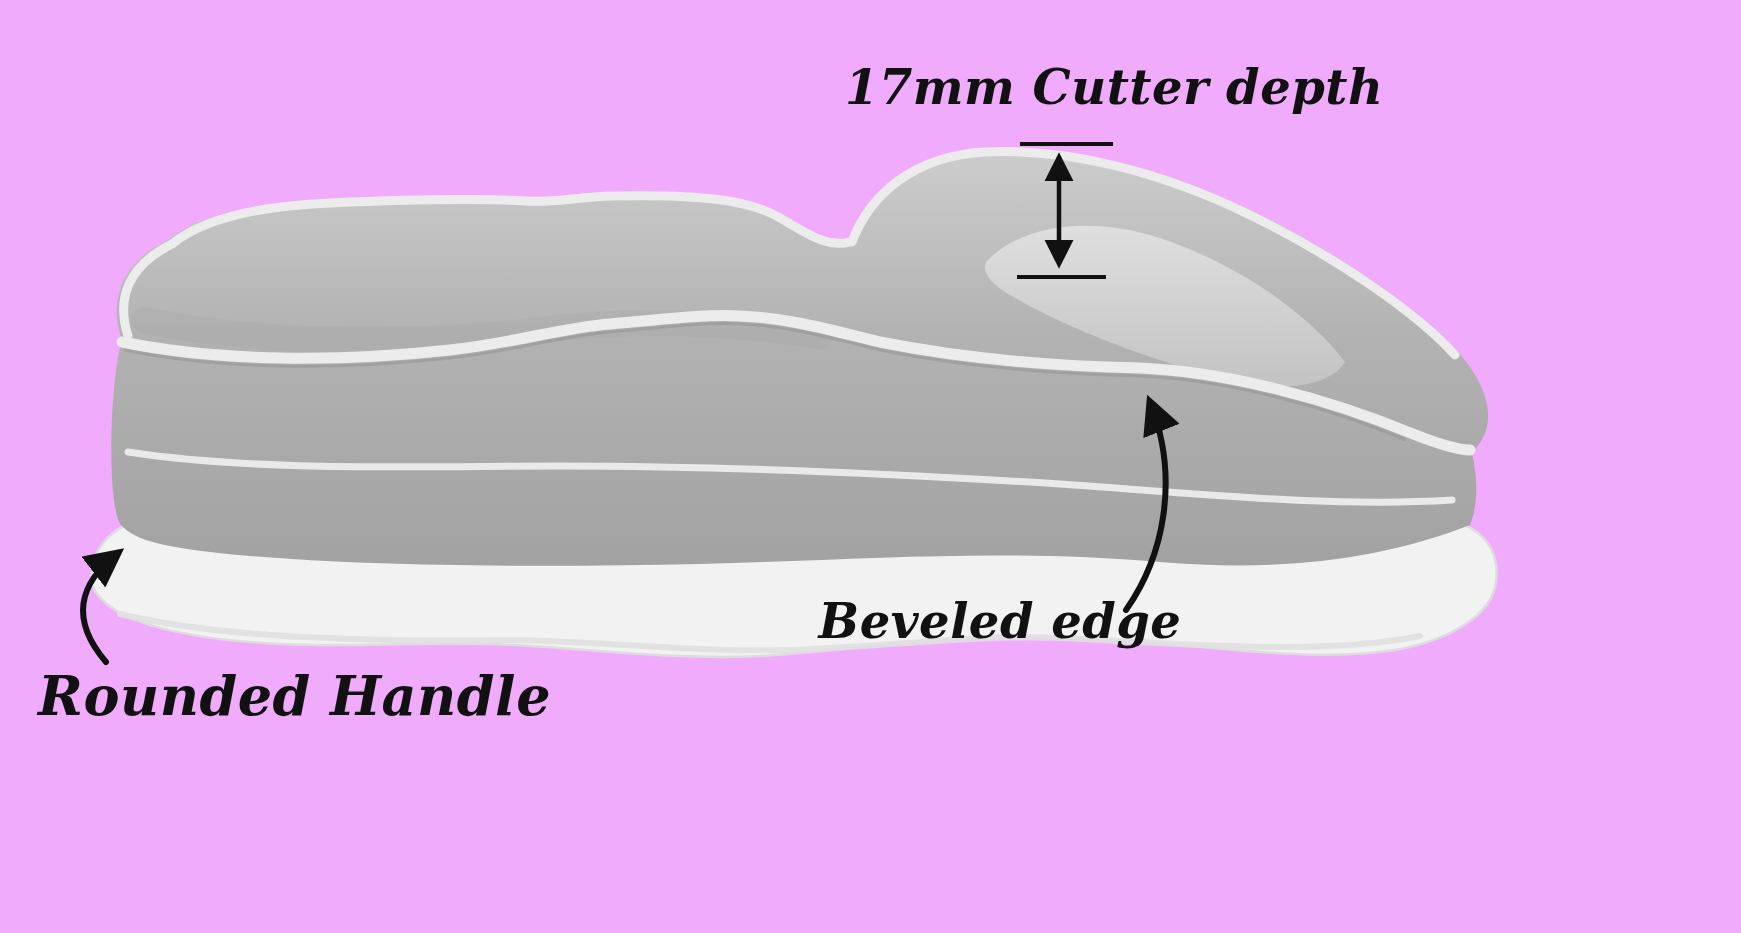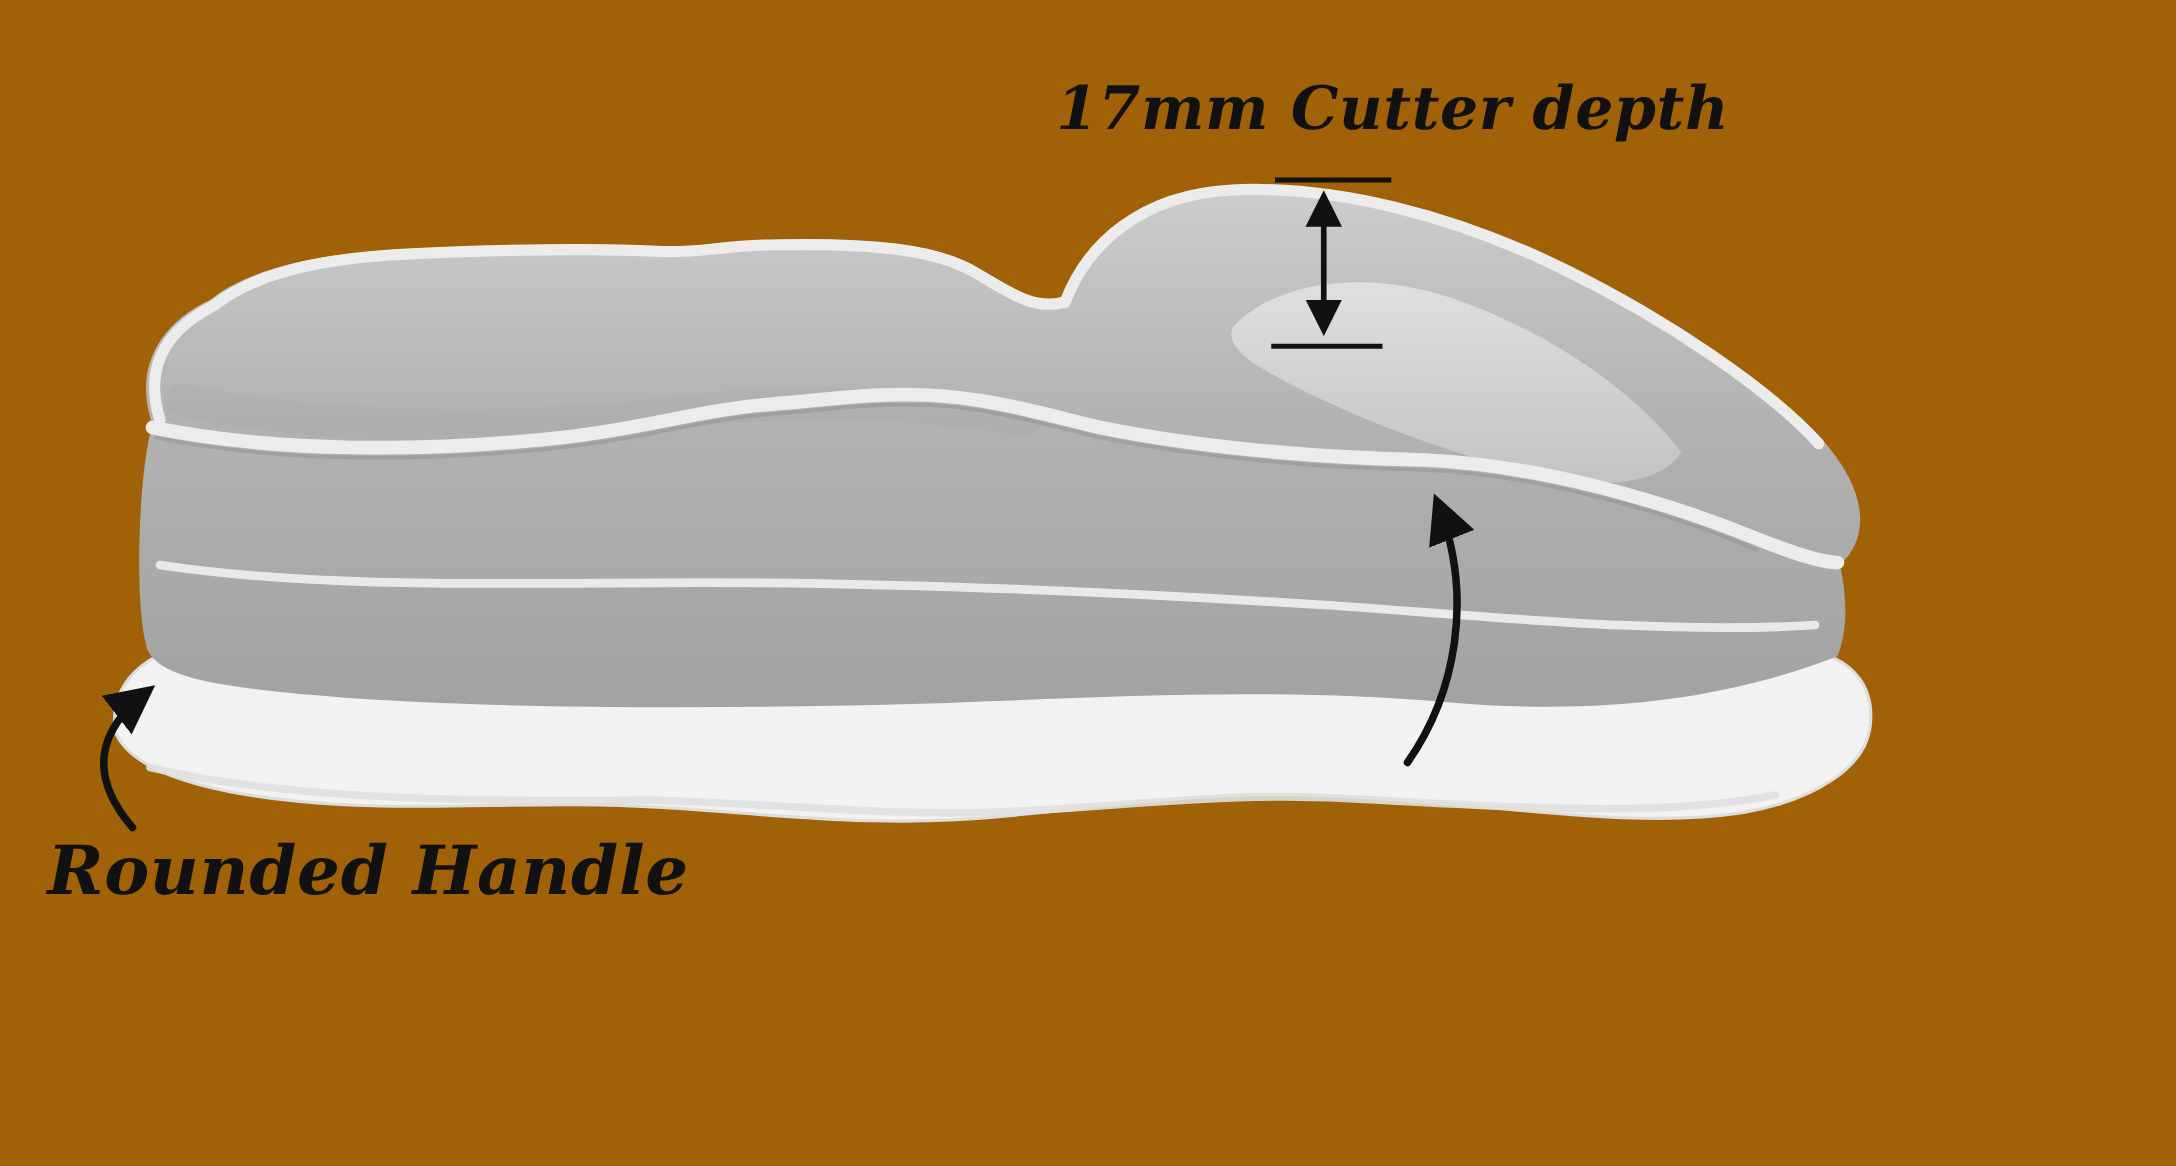--- a/index.html
+++ b/index.html
@@ -4,21 +4,21 @@
 <style>
   html, body {
     margin: 0;
     padding: 0;
     background: #ffffff;
   }
   .stage {
     position: relative;
     width: 1741px;
     height: 933px;
-    background: #a16207;
+    background: #f0abfc;
     overflow: hidden;
     font-family: "DejaVu Serif", serif;
   }
   .illustration {
     position: absolute;
     inset: 0;
     width: 100%;
     height: 100%;
   }
   .script-label {
@@ -173,15 +173,16 @@
     <path d="M 106 662 C 70 620, 78 584, 118 553" fill="none" stroke="#111111" stroke-width="6" stroke-linecap="round" marker-end="url(#arrowHead)"></path>
 
     <path d="M 1126 610 C 1164 556, 1180 478, 1150 402" fill="none" stroke="#111111" stroke-width="6" stroke-linecap="round" marker-end="url(#arrowHead)"></path>
   </svg>
 
   <div class="script-label label-depth">17mm Cutter depth</div>
 
   <div class="script-label label-handle">Rounded Handle</div>
 
   <div class="script-label label-bevel">
+    <span class="line">Beveled edge</span>
   </div>
 
 </div>
 
 </body></html>

